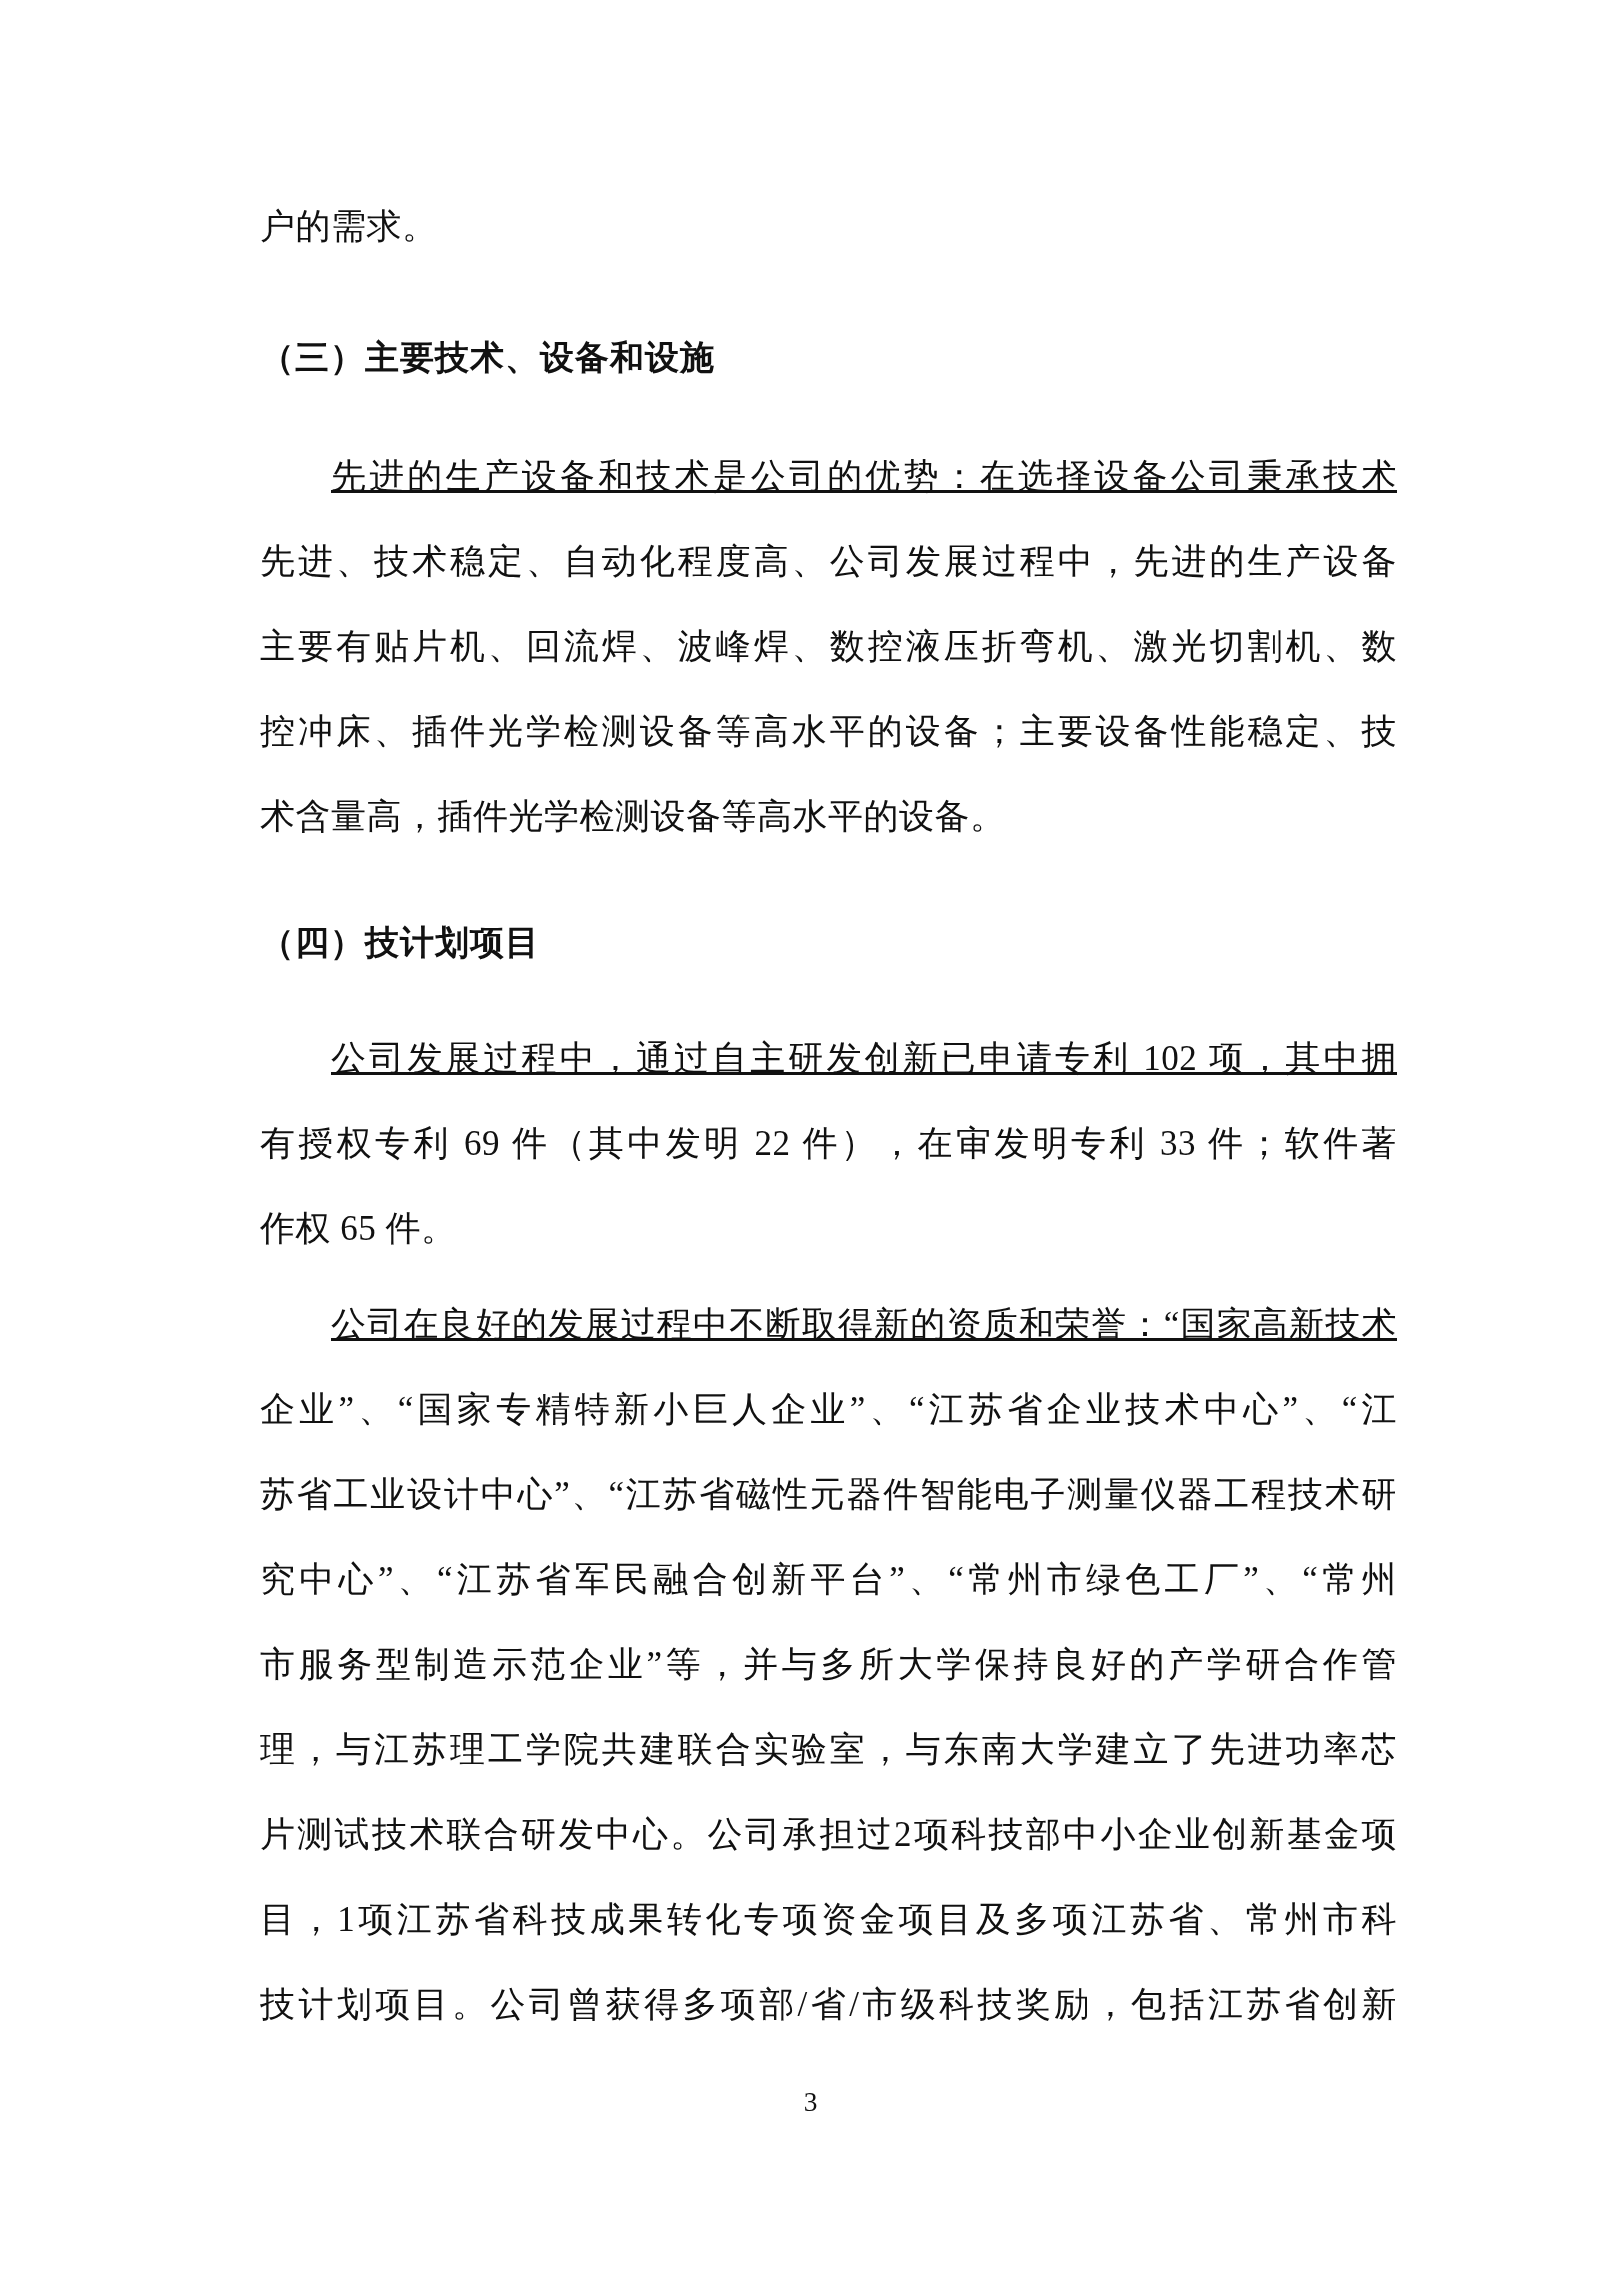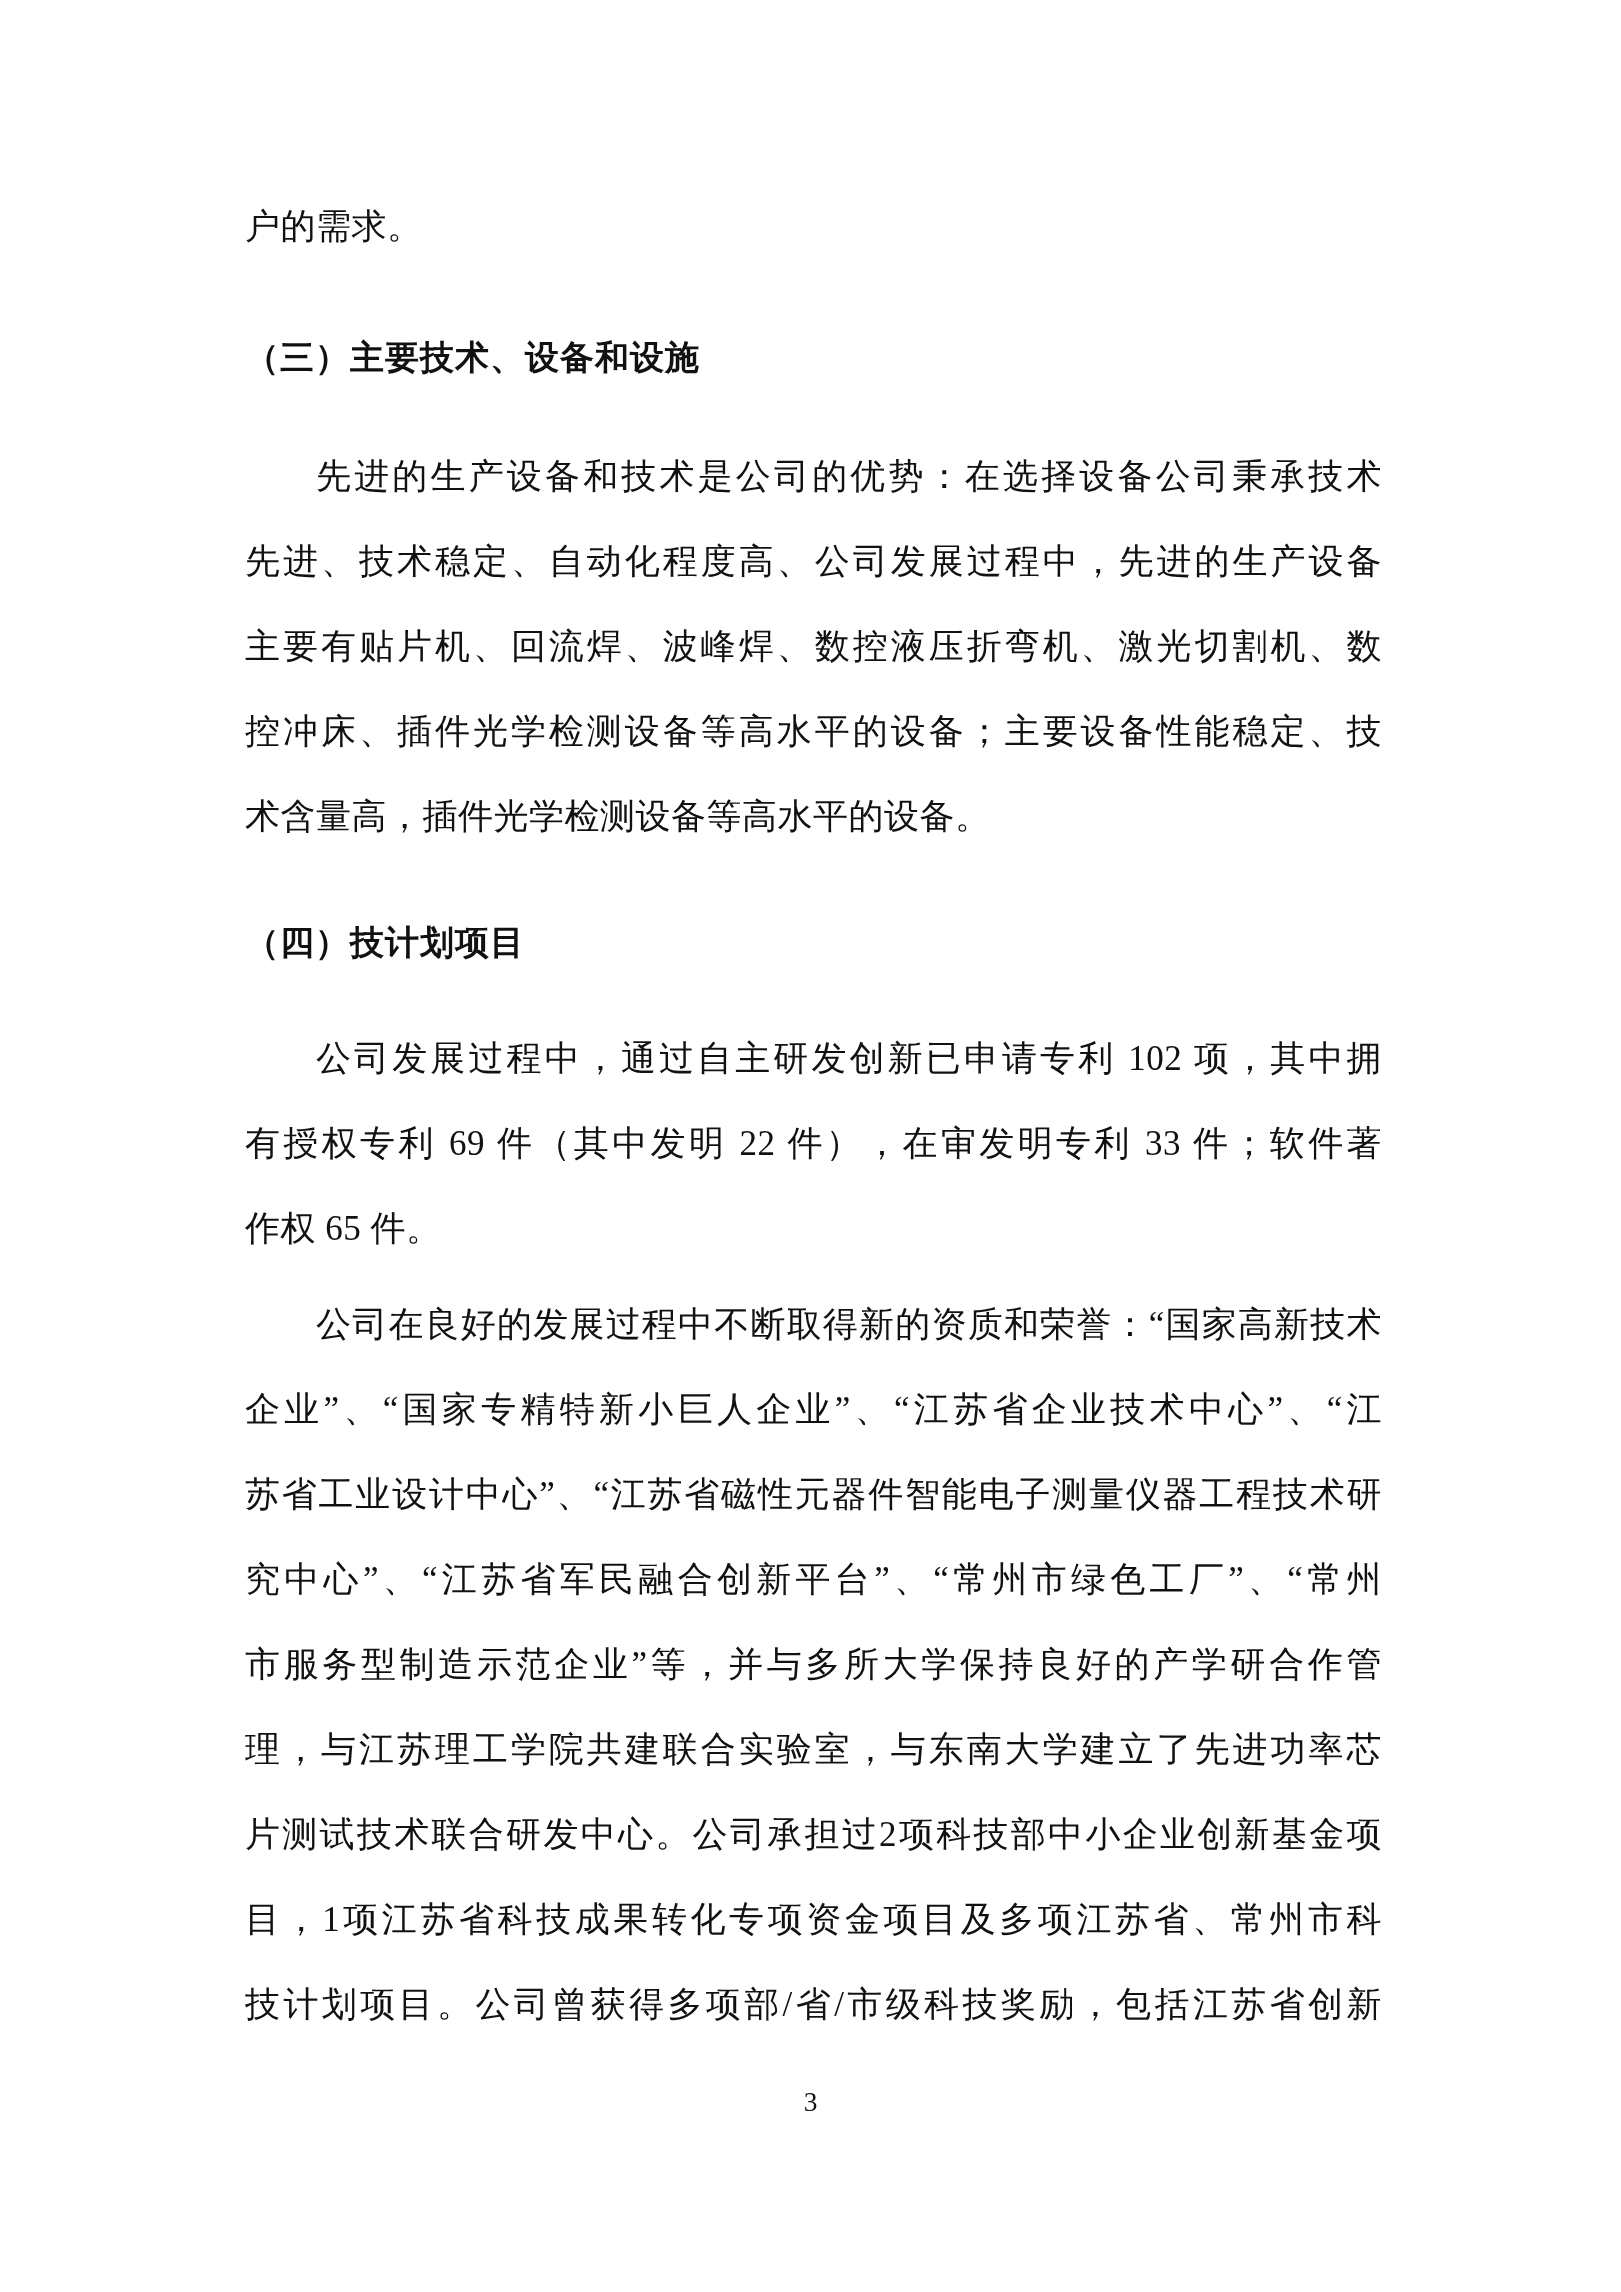--- a/index.html
+++ b/index.html
@@ -7,38 +7,38 @@
     position:relative;
     width:1621px; height:2293px;
     margin:0 auto;
     background:#ffffff;
     color:#111111;
     font-family:"Liberation Serif","DejaVu Serif",serif;
     overflow:hidden;
   }
   .content {
     position:absolute;
-    left:245px; top:0;
+    left:260px; top:0;
     width:1137px;
     padding-top:184px;
   }
   .bl {
     font-size:35px;
     line-height:85px;
     height:85px;
     text-align:justify;
     text-align-last:justify;
     white-space:nowrap;
     letter-spacing:0.5px;
   }
   .bl.last {
     text-align:left;
     text-align-last:left;
   }
-  .bl.ind { text-indent:71px; }
+  .bl.ind { text-indent:71px;text-decoration:underline; }
   .heading {
     font-size:34px;
     font-weight:700;
     line-height:63px;
     height:63px;
     white-space:nowrap;
     letter-spacing:1px;
   }
   .h3 { margin-top:57px; margin-bottom:45px; }
   .h4 { margin-top:52px; margin-bottom:42px; }

